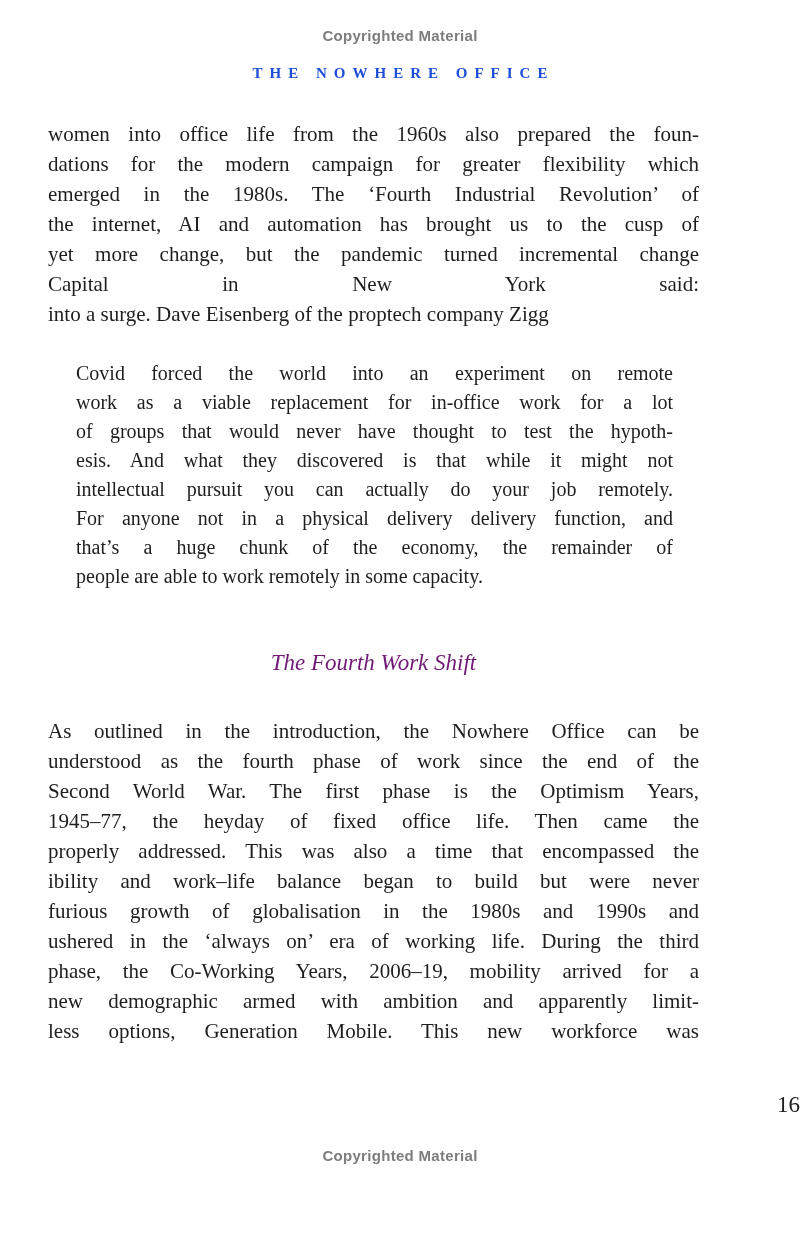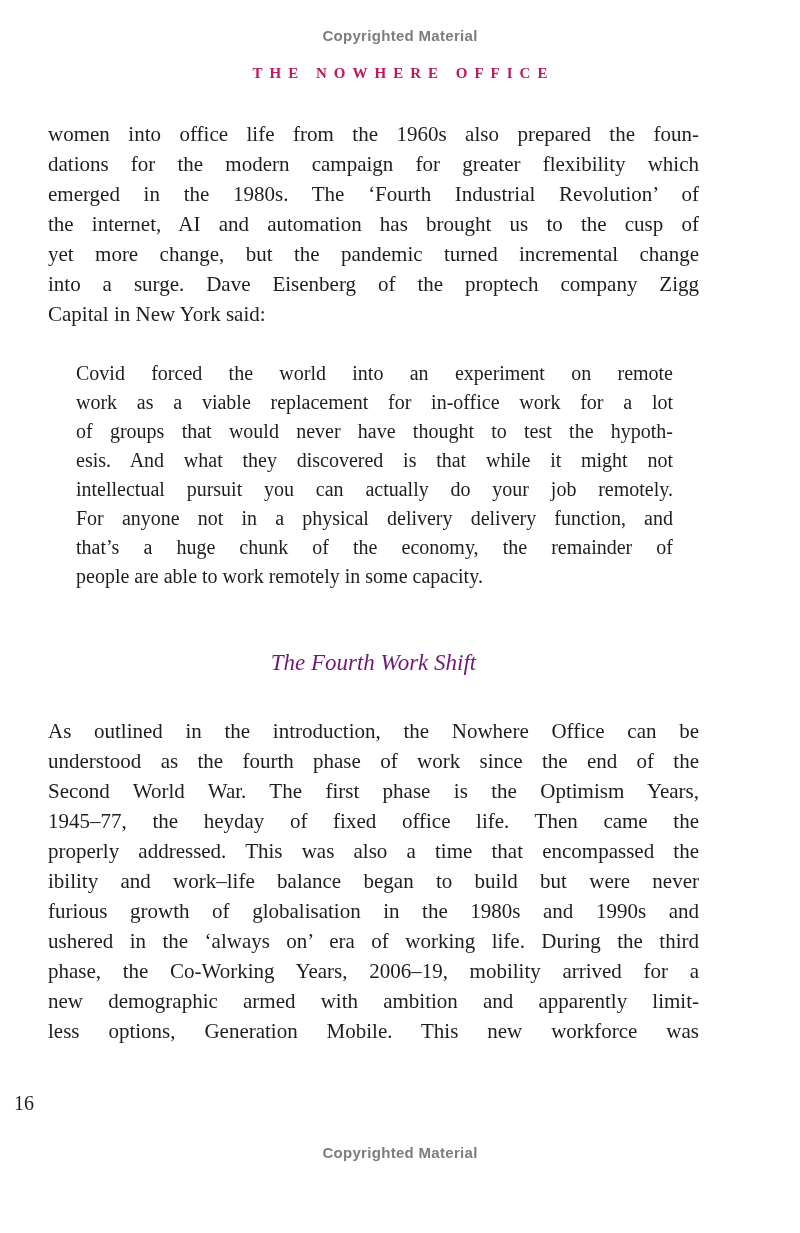--- a/index.html
+++ b/index.html
@@ -28,21 +28,21 @@
   .copyright-top {
     padding-top: 27px;
   }
   .book-title {
     margin-top: 21px;
     text-align: center;
     font-family: "Liberation Serif", serif;
     font-size: 15px;
     font-weight: 600;
     letter-spacing: 7px;
-    color: #be185d;
+    color: #1d4ed8;
     text-indent: 7px; 
   }
   .body-text {
     margin: 37px 101px 0 48px; 
     font-size: 21px;
     line-height: 30px;
   }
   .line {
     text-align: justify;
     text-align-last: justify;
@@ -65,22 +65,22 @@
     font-style: italic;
     font-weight: 400;
     font-size: 23px;
     color: #701a75;
   }
   .para-after-heading {
     margin-top: 38px;
   }
   .page-number {
     margin-top: 46px;
-    text-align: left;
-    font-size: 20px;
+    text-align: right;
+    font-size: 23px;
     color: #1e1e1e;
     margin-left: 14px;
   }
   .copyright-bottom {
     margin-top: 29px;
   }
 </style>
 </head>
 <body>
 
@@ -91,22 +91,22 @@
   <div class="book-title">THE NOWHERE OFFICE</div>
 
   <div class="body-text">
 
     <div class="para">
         <div class="line">women into office life from the 1960s also prepared the foun-</div>
         <div class="line">dations for the modern campaign for greater flexibility which</div>
         <div class="line">emerged in the 1980s. The ‘Fourth Industrial Revolution’ of</div>
         <div class="line">the internet, AI and automation has brought us to the cusp of</div>
         <div class="line">yet more change, but the pandemic turned incremental change</div>
+        <div class="line">Capital in New York said:</div>
         <div class="line">into a surge. Dave Eisenberg of the proptech company Zigg</div>
-        <div class="line">Capital in New York said:</div>
       </div>
 
     <div class="para block-quote">
         <div class="line">Covid forced the world into an experiment on remote</div>
         <div class="line">work as a viable replacement for in-office work for a lot</div>
         <div class="line">of groups that would never have thought to test the hypoth-</div>
         <div class="line">esis. And what they discovered is that while it might not</div>
         <div class="line">intellectual pursuit you can actually do your job remotely.</div>
         <div class="line">For anyone not in a physical delivery delivery function, and</div>
         <div class="line">that’s a huge chunk of the economy, the remainder of</div>

